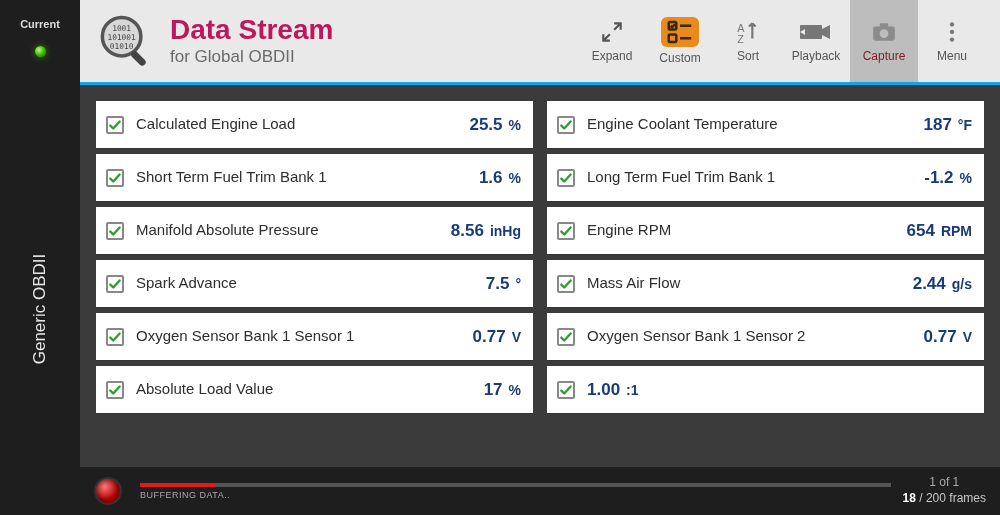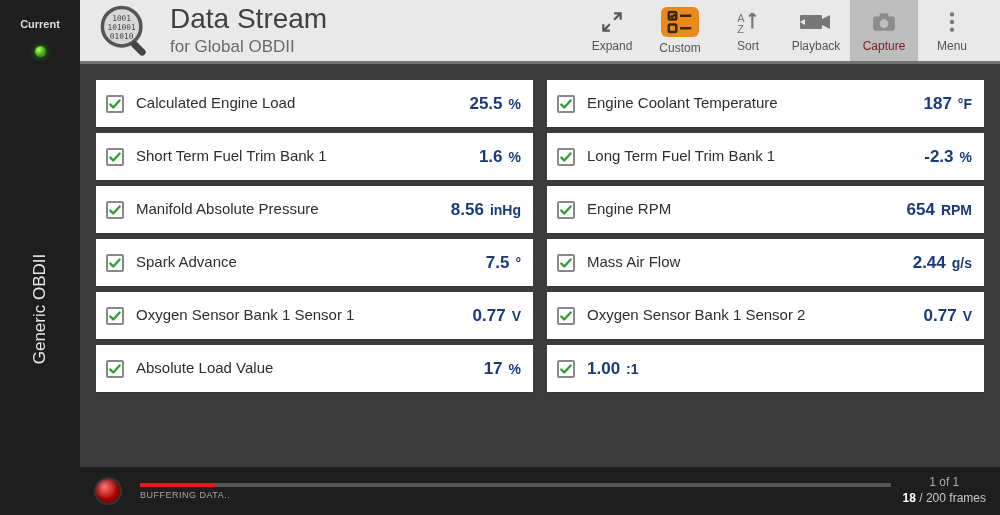--- a/index.html
+++ b/index.html
@@ -46,42 +46,42 @@
     }
     
     .main {
       flex: 1;
       display: flex;
       flex-direction: column;
       background: #3b3b3b;
     }
     .header {
       background: #e9e9e9;
-      height: 64px;
-      border-bottom: 3px solid #737373;
+      height: 85px;
+      border-bottom: 3px solid #0ea5e9;
       display: flex;
       align-items: center;
       padding: 0 14px 0 18px;
     }
     .brand {
       display: flex;
       align-items: center;
       gap: 16px;
       flex-shrink: 0;
     }
     .brand-icon {
       width: 56px;
       height: 56px;
     }
     .brand-icon svg { width: 100%; height: 100%; }
     .brand-text {}
     .brand-title {
       font-size: 28px;
-      font-weight: 400;
-      color: #404040;
+      font-weight: 700;
+      color: #be185d;
       line-height: 1.1;
     }
     .brand-sub {
       font-size: 17px;
       color: #6a6a6a;
       margin-top: 2px;
     }
     .toolbar {
       margin-left: auto;
       display: flex;
@@ -392,21 +392,21 @@
           </div>
         </div>
         <div class="row">
           <div class="chk">
             <svg viewBox="0 0 24 24" fill="none" stroke="#2e9e2e" stroke-width="4" stroke-linecap="round" stroke-linejoin="round">
               <polyline points="4,13 9,18 20,6"></polyline>
             </svg>
           </div>
           <div class="row-label">Long Term Fuel Trim Bank 1</div>
           <div class="row-val">
-            <span>-2.3</span>
+            <span>-1.2</span>
             <span class="row-unit">%</span>
           </div>
         </div>
         <div class="row">
           <div class="chk">
             <svg viewBox="0 0 24 24" fill="none" stroke="#2e9e2e" stroke-width="4" stroke-linecap="round" stroke-linejoin="round">
               <polyline points="4,13 9,18 20,6"></polyline>
             </svg>
           </div>
           <div class="row-label">Engine RPM</div>

